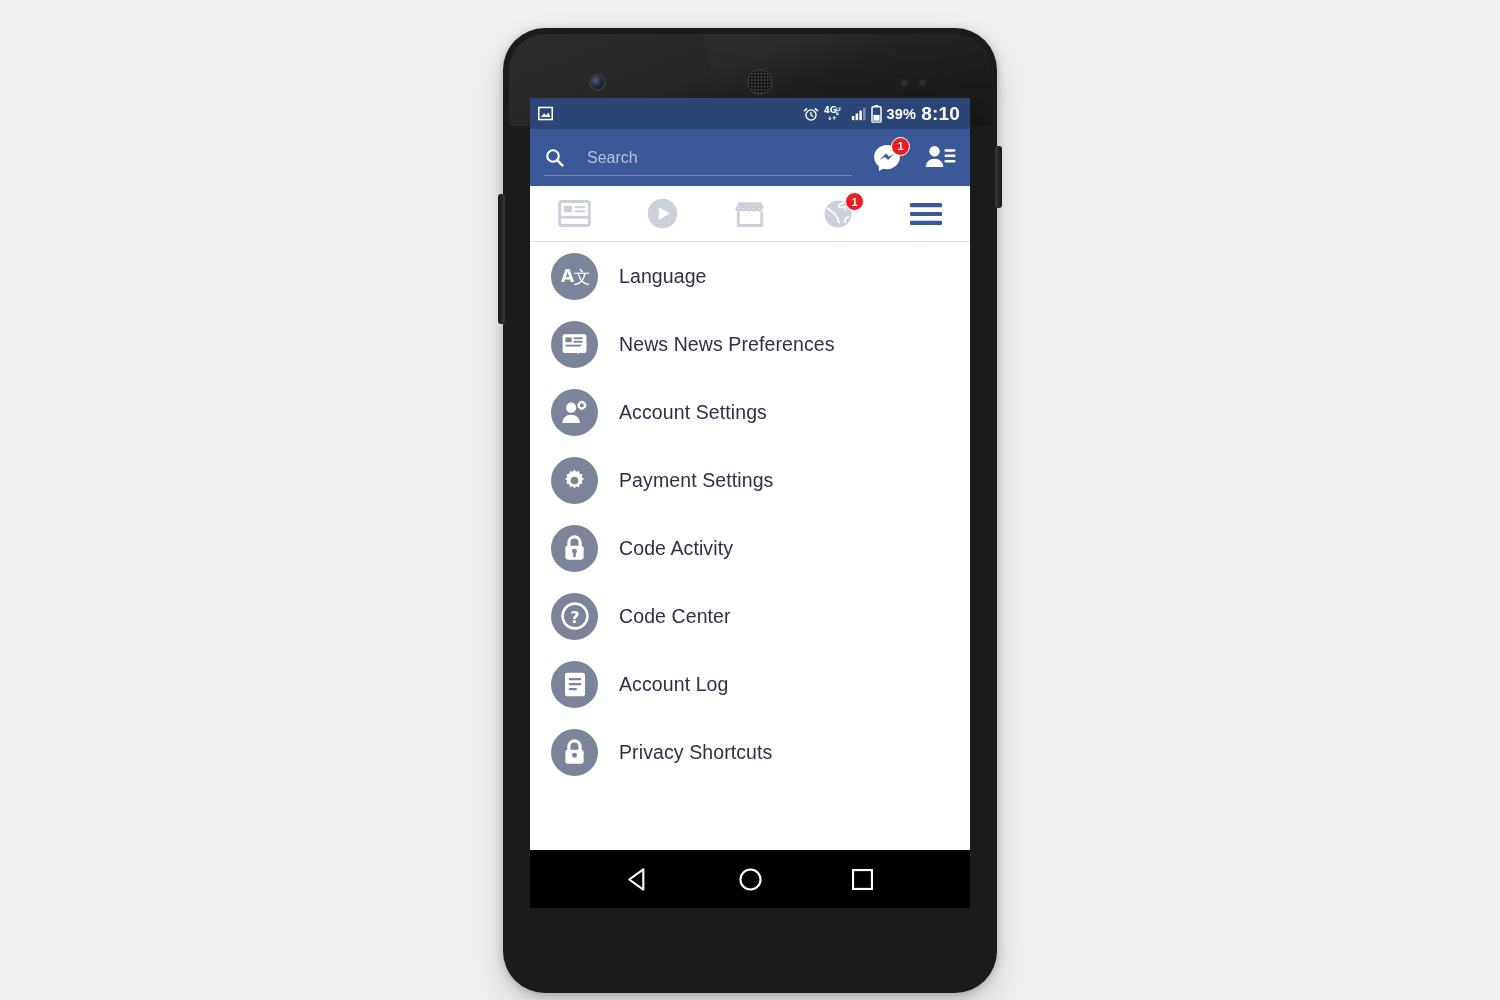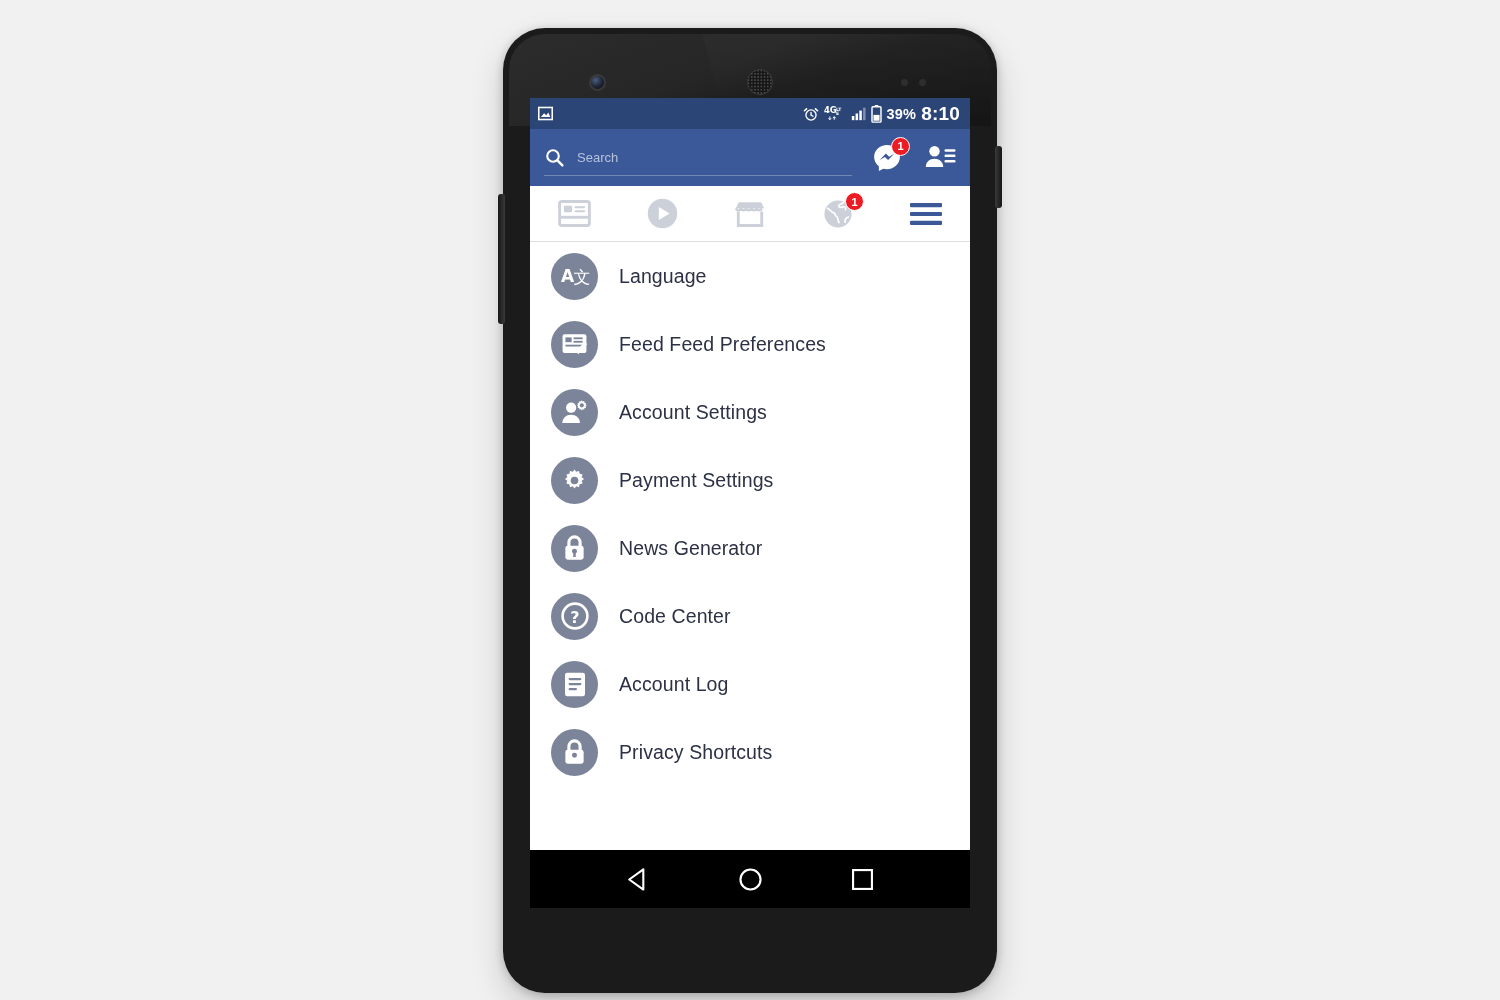--- a/index.html
+++ b/index.html
@@ -86,21 +86,21 @@
   .st-ico{ display:flex; align-items:center; }
   #battery-pct, #clock{ letter-spacing:.2px;text-align:right; }
   #clock{ font-size:19px; }
 
   
   #action-bar{ height:57px; background:#3b5998; display:flex; align-items:center; padding:0 14px; position:relative; }
   #search-wrap{ flex:1; display:flex; align-items:center; gap:12px; position:relative; height:40px; }
   #search-underline{ position:absolute; left:0; right:8px; bottom:2px; height:1px; background:rgba(255,255,255,.28); }
   #search-input{
     background:transparent; border:none; outline:none; color:#fff;
-    font-family:"Liberation Sans", sans-serif; font-size:13px; width:100%;
+    font-family:"Liberation Sans", sans-serif; font-size:16px; width:100%;margin-left:10px;
   }
   #search-input::placeholder{ color:#b7c2dc; opacity:1; }
   #bar-actions{ display:flex; align-items:center; gap:22px; margin-left:12px; }
   .badge{
     position:absolute; background:#ed1c24; color:#fff; border-radius:50%;
     width:17px; height:17px; font-size:11px; font-weight:bold;
     display:flex; align-items:center; justify-content:center;
     border:1.5px solid #fff; box-sizing:content-box;
   }
   #messenger-btn{ position:relative; width:30px; height:30px; }
@@ -295,21 +295,21 @@
           <div class="menu-icon">
             <svg width="27" height="25" viewBox="0 0 28 26">
               <rect x="1.6" y="2.4" width="24.8" height="19.4" rx="2" fill="#fff"></rect>
               <rect x="4.6" y="5.6" width="6.4" height="5" fill="#7c8499"></rect>
               <rect x="13" y="5.6" width="9.5" height="1.9" fill="#7c8499"></rect>
               <rect x="13" y="9.2" width="9.5" height="1.9" fill="#7c8499"></rect>
               <rect x="4.6" y="13.2" width="17.9" height="1.9" fill="#7c8499"></rect>
               <path d="M13.8 18.6 L18 23.2 L27.2 12.4 L24.4 9.9 L17.9 17.6 L16.1 15.8 Z" fill="#fff"></path>
             </svg>
           </div>
-          <div class="menu-label">Feed Feed Preferences</div>
+          <div class="menu-label">News News Preferences</div>
         </div>
 
         <div class="menu-row">
           <div class="menu-icon">
             <svg width="29" height="27" viewBox="0 0 30 28">
               <circle cx="11.5" cy="9" r="5.3" fill="#fff"></circle>
               <path d="M2.4 25 c0-5.4 4.1-8.6 9.1-8.6 s9.1 3.2 9.1 8.6 z" fill="#fff"></path>
               <path d="M22.6 1.4 l.9 1.3 1.5-.5 .4 1.6 1.6 .4 -.5 1.5 1.3 .9 -1.3 .9 .5 1.5 -1.6 .4 -.4 1.6 -1.5-.5 -.9 1.3 -.9-1.3 -1.5 .5 -.4-1.6 -1.6-.4 .5-1.5 -1.3-.9 1.3-.9 -.5-1.5 1.6-.4 .4-1.6 1.5 .5 z" fill="#fff"></path>
               <circle cx="22.6" cy="6.6" r="2.1" fill="#7c8499"></circle>
             </svg>
@@ -329,21 +329,21 @@
 
         <div class="menu-row">
           <div class="menu-icon">
             <svg width="23" height="27" viewBox="0 0 22 26">
               <path d="M5.6 10.6 L5.6 7.2 a5.4 5.4 0 0 1 10.8 0 L16.4 10.6" fill="none" stroke="#fff" stroke-width="3"></path>
               <rect x="2.2" y="10.4" width="17.6" height="13.4" rx="2.4" fill="#fff"></rect>
               <circle cx="11" cy="15.6" r="2.4" fill="#7c8499"></circle>
               <rect x="9.8" y="16.2" width="2.4" height="5" fill="#7c8499"></rect>
             </svg>
           </div>
-          <div class="menu-label">News Generator</div>
+          <div class="menu-label">Code Activity</div>
         </div>
 
         <div class="menu-row">
           <div class="menu-icon">
             <svg width="30" height="30" viewBox="0 0 30 30">
               <circle cx="15" cy="15" r="12.4" fill="none" stroke="#fff" stroke-width="2.6"></circle>
               <text x="15" y="21.5" text-anchor="middle" font-family="DejaVu Sans, sans-serif" font-size="16" font-weight="bold" fill="#fff">?</text>
             </svg>
           </div>
           <div class="menu-label">Code Center</div>

